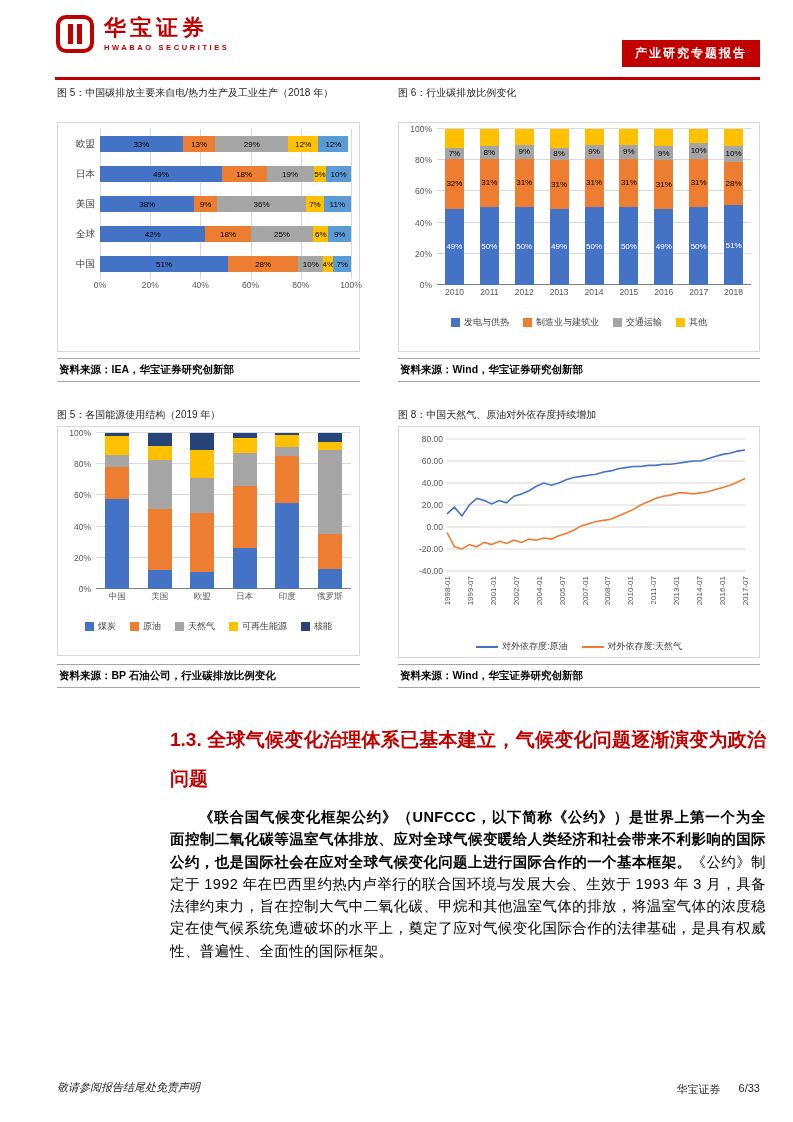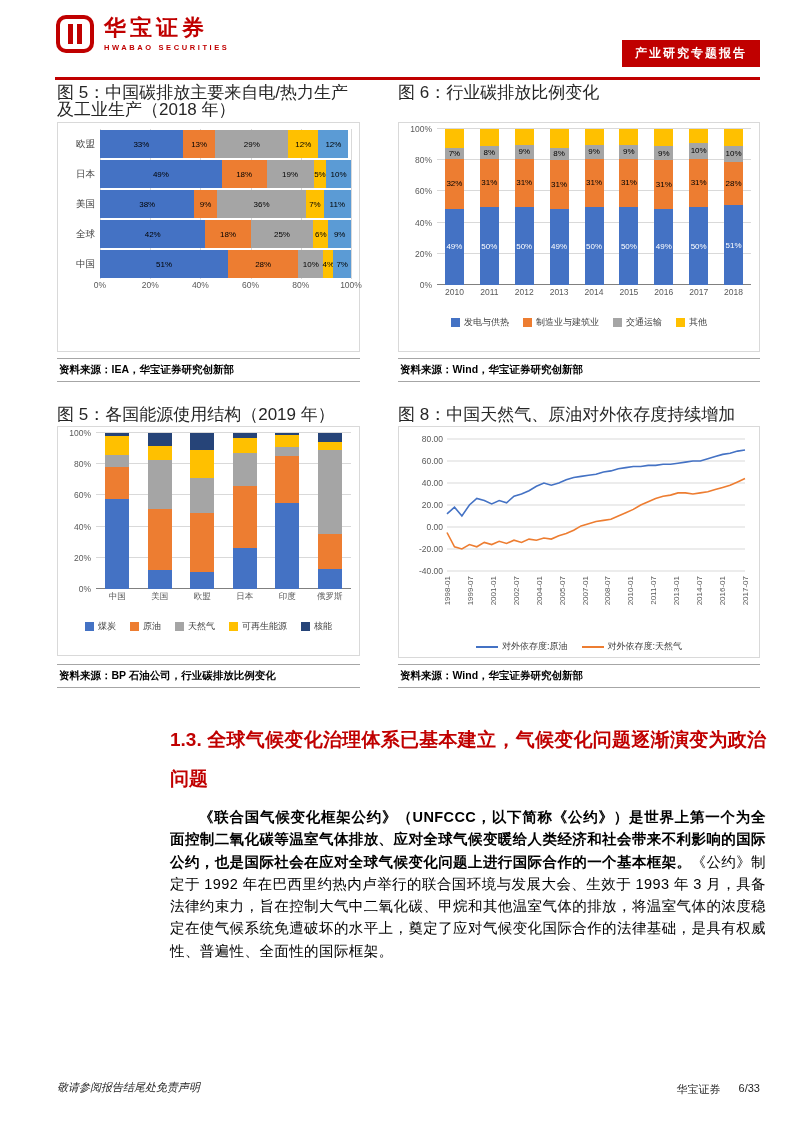--- a/index.html
+++ b/index.html
@@ -10,39 +10,39 @@
   
   .logo{left:55px;top:14px;display:flex;align-items:center;gap:9px}
   .logo-icon{width:40px;height:40px;display:block}
   .logo-cn{font-size:22px;font-weight:bold;color:#C00000;letter-spacing:4px;line-height:1.05}
   .logo-en{font-size:7.5px;font-weight:bold;color:#C00000;letter-spacing:2.6px;margin-top:3px}
   .badge{right:33px;top:40px;background:#C00000;color:#fff;font-size:12px;font-weight:bold;
          padding:5px 13px;letter-spacing:2px}
   .rule{left:55px;right:33px;top:77px;height:3px;background:#C00000}
 
   
-  .fig-title{font-size:17px;color:#262626;line-height:17px}
+  .fig-title{font-size:10px;color:#262626;line-height:17px}
   .chart-box{border:1px solid #D9D9D9;background:#fff;padding:6px 8px;display:flex;flex-direction:column}
   .src{border-top:1px solid #A6A6A6;border-bottom:1px solid #A6A6A6;padding:4px 2px;
        font-size:10.5px;font-weight:bold;color:#000}
 
   .legend{display:flex;flex-wrap:wrap;justify-content:center;align-content:flex-start;margin-top:14px}
   .lg-item{display:inline-flex;align-items:center;gap:4px;margin:1px 7px}
   .lg-sq{width:9px;height:9px;display:inline-block}
   .lg-line{width:22px;height:2px;display:inline-block}
   .lg-txt{font-size:9px;color:#404040;white-space:nowrap}
 
   
   .hbody{display:flex;height:150px}
   .hcats{width:34px;display:flex;flex-direction:column;justify-content:space-around;
          text-align:right;padding-right:5px}
   .hcat{font-size:9.5px;color:#404040}
   .hplot{flex:1;position:relative;display:flex;flex-direction:column;justify-content:space-around}
   .vgrid{position:absolute;top:0;bottom:0;width:1px;background:#D9D9D9}
-  .hrow{height:28px;display:flex;position:relative;z-index:1}
+  .hrow{height:16px;display:flex;position:relative;z-index:1}
   .hseg{height:100%;display:flex;align-items:center;justify-content:center;white-space:nowrap}
   .seg-lb{font-size:8px;color:#000}
   .hxrow{display:flex;height:13px}
   .hspacer{width:34px}
   .hxlabels{flex:1;position:relative}
   .hxt{position:absolute;top:1px;transform:translateX(-50%);font-size:8.5px;color:#595959}
   .hchart .legend{max-width:250px;margin:8px auto 0}
 
   
   .vbody{display:flex;height:156px}

